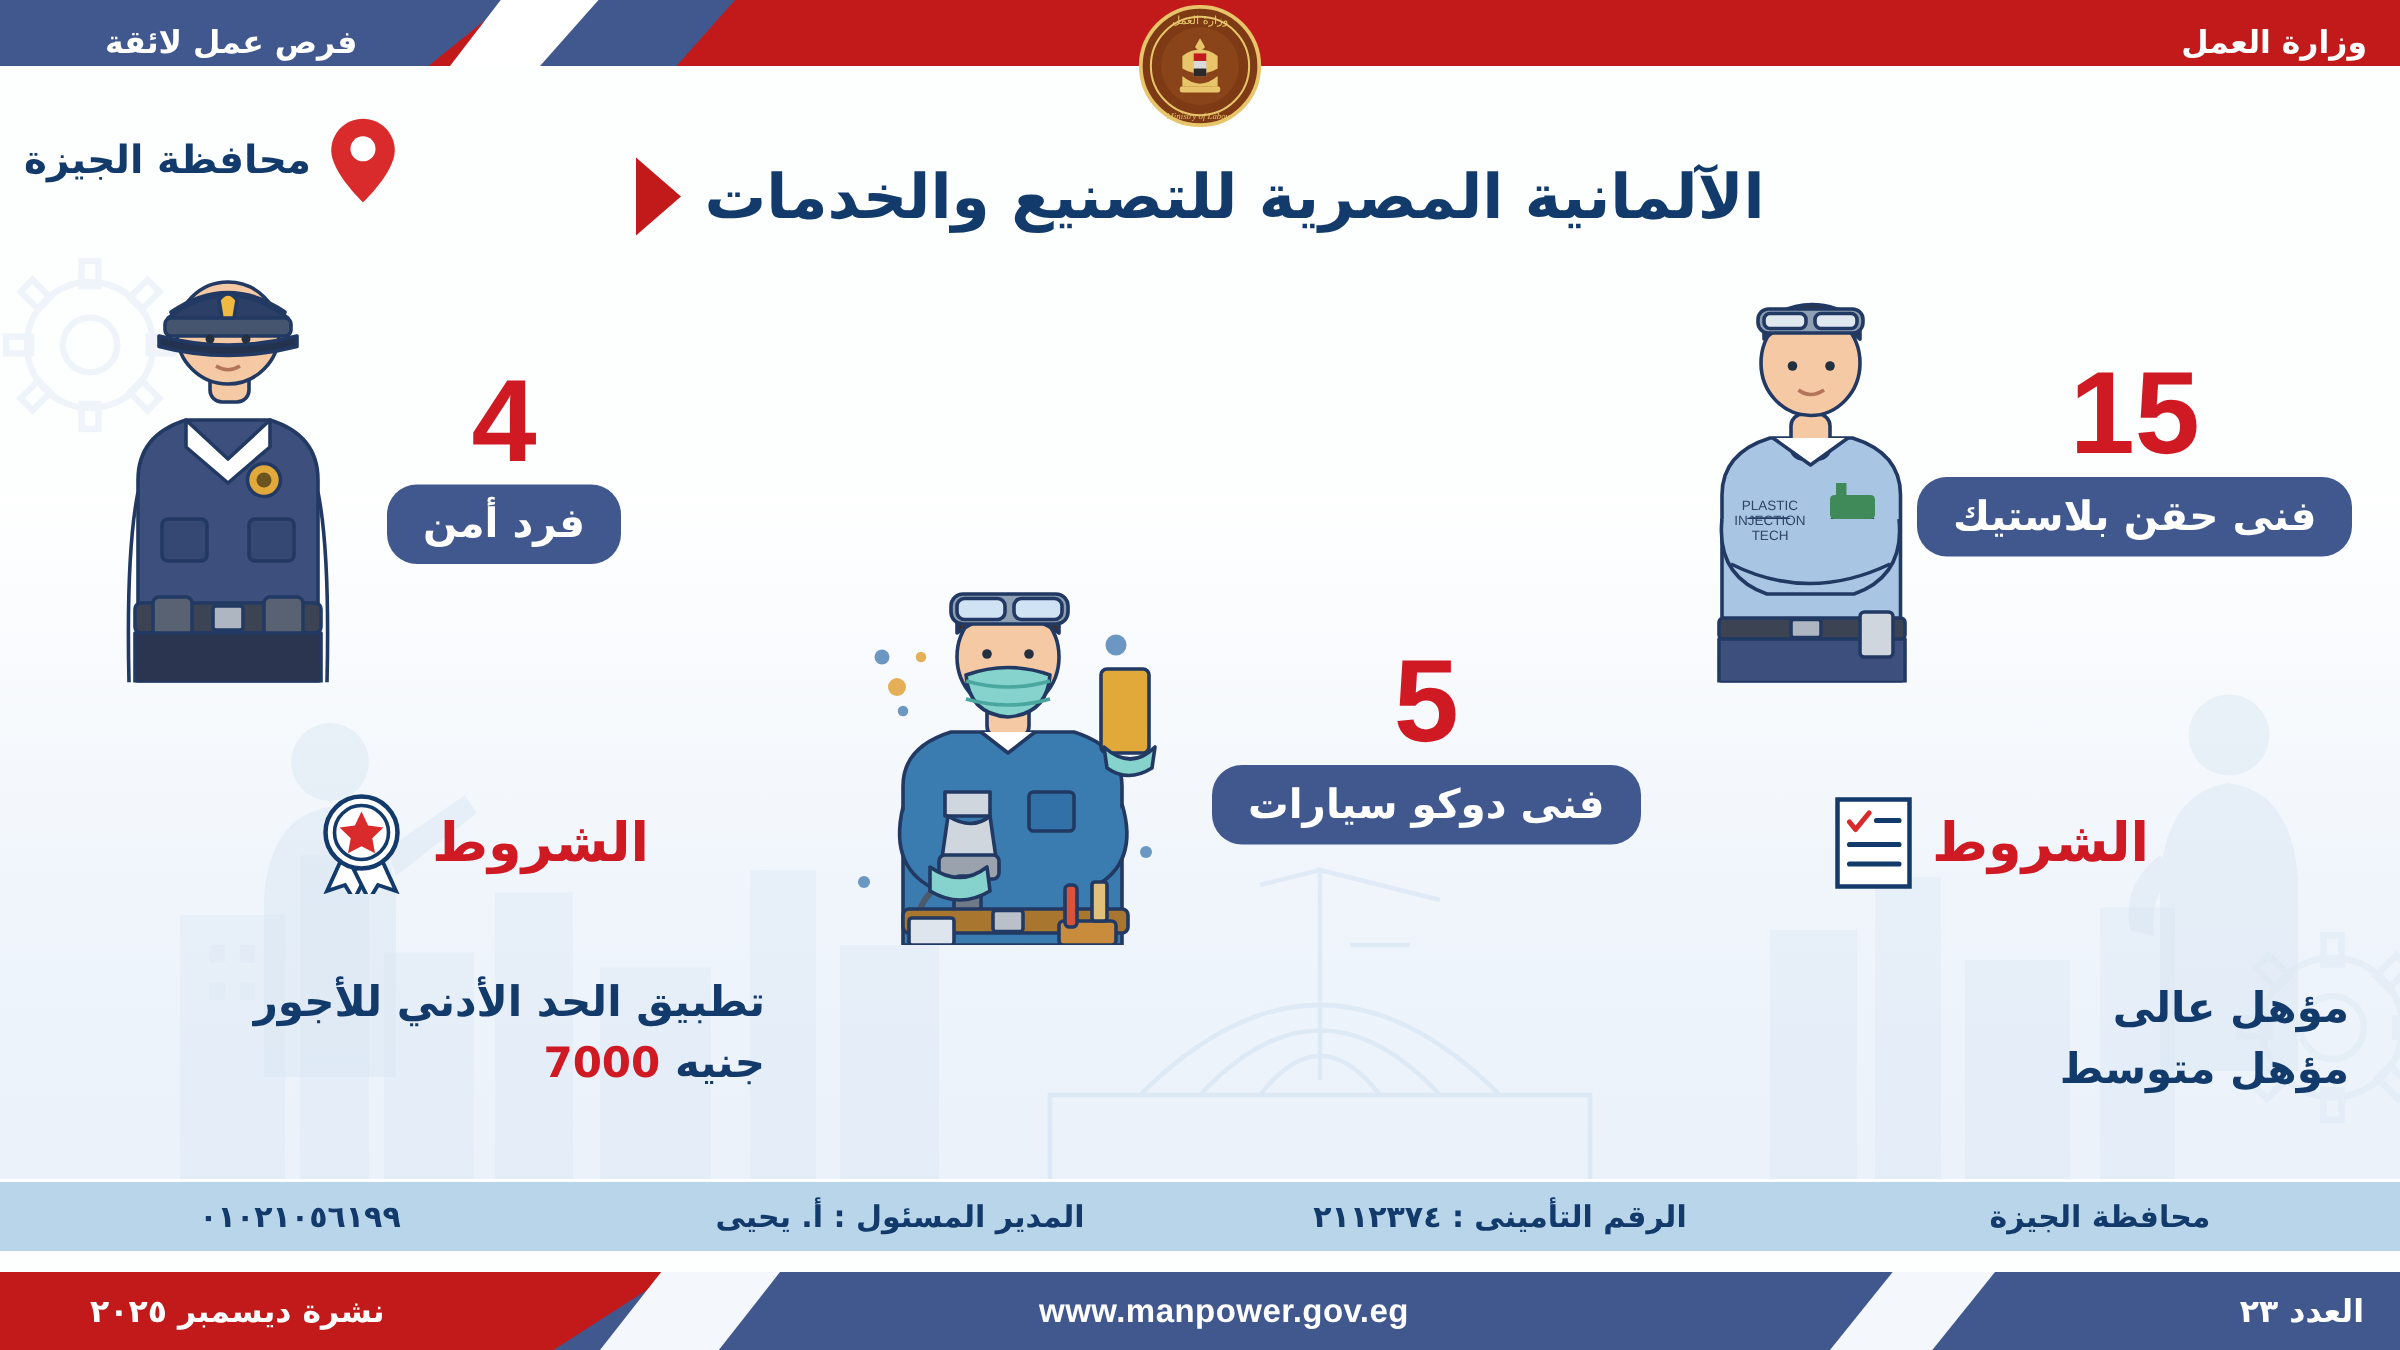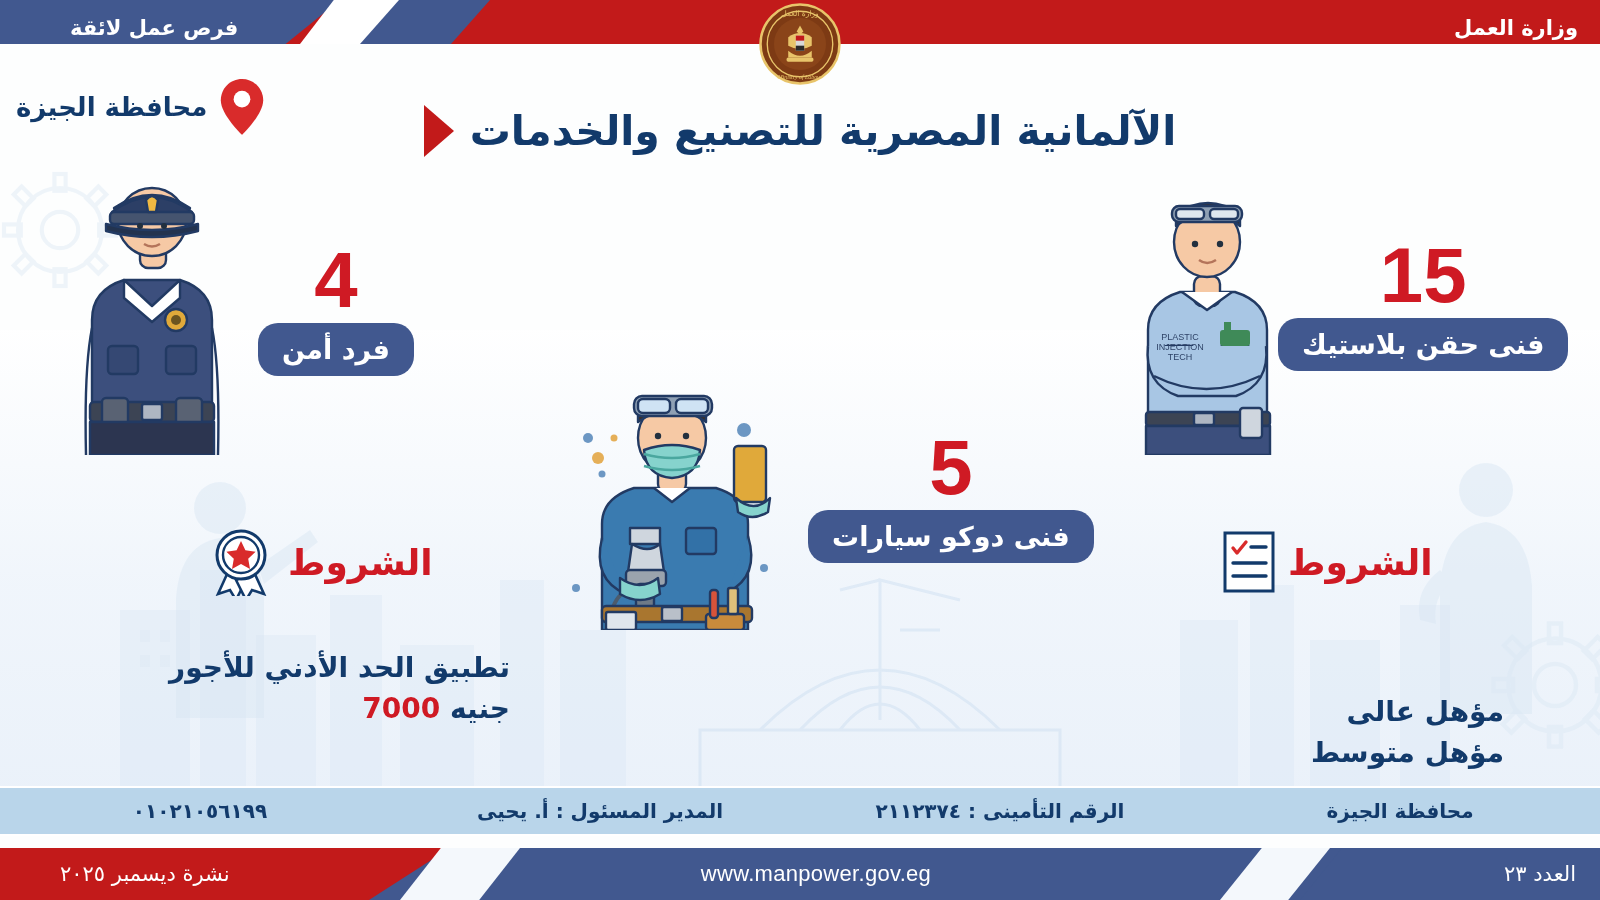--- a/index.html
+++ b/index.html
@@ -92,21 +92,21 @@
   
   .sect { position:absolute; display:flex; align-items:center; gap:16px; }
   .sect .sect-title { font-size:36px; font-weight:bold; color:#cf1a24; }
   .sect-benefits  { top:528px; left:210px; }
   .sect-conditions{ top:530px; left:1222px;gap:12px; }
   .sect-body {
     position:absolute; text-align:right;
     font-size:28px; font-weight:bold; color:#123a6b; line-height:1.45;
   }
   .body-benefits   { top:648px; left:110px; width:400px; }
-  .body-conditions { top:652px; left:1174px; width:330px;margin-top:40px; }
+  .body-conditions { top:652px; left:1236px; width:330px; }
   .amount { color:#cf1a24; }
 
   
   .infobar {
     position:absolute; left:0; top:786px; width:100%; height:50px;
     background:#b9d5ea; border-top:2px solid #ffffff; border-bottom:2px solid #ffffff;
     display:flex; align-items:center; color:#123a6b;
     font-size:20px; font-weight:bold;
   }
   .infobar .cell { flex:1; text-align:center; }
@@ -127,21 +127,21 @@
   .footbar .f-white-r {
     position:absolute; top:0; right:270px; width:110px; height:52px; background:#f4f8fc;
     clip-path:polygon(38% 0, 100% 0, 62% 100%, 0 100%);
   }
   .footbar .f-blue-r {
     position:absolute; top:0; right:0; width:300px; height:52px; background:#41588f;
     clip-path:polygon(14% 0, 100% 0, 100% 100%, 0 100%);
   }
   .foot-label {
     position:absolute; top:0; height:52px; display:flex; align-items:center;
-    font-size:21px; font-weight:normal; color:#ffffff;text-align:center;
+    font-size:21px; font-weight:bold; color:#ffffff;text-align:center;
   }
   .foot-label.issue  { right:24px; }
   .foot-label.bulletin { left:60px; }
   .foot-label.site {
     left:16px; width:100%; justify-content:center; font-size:22px;
     font-family:"Liberation Sans",sans-serif; letter-spacing:.3px;
   }
 </style>
 </head>
 <body>

